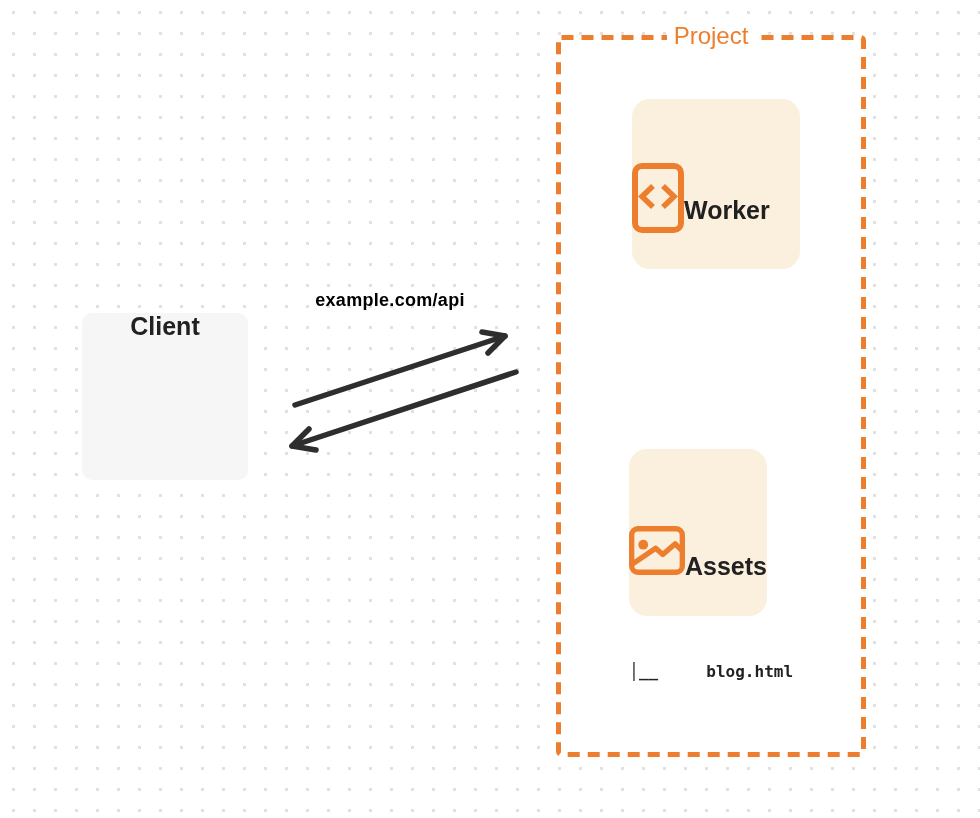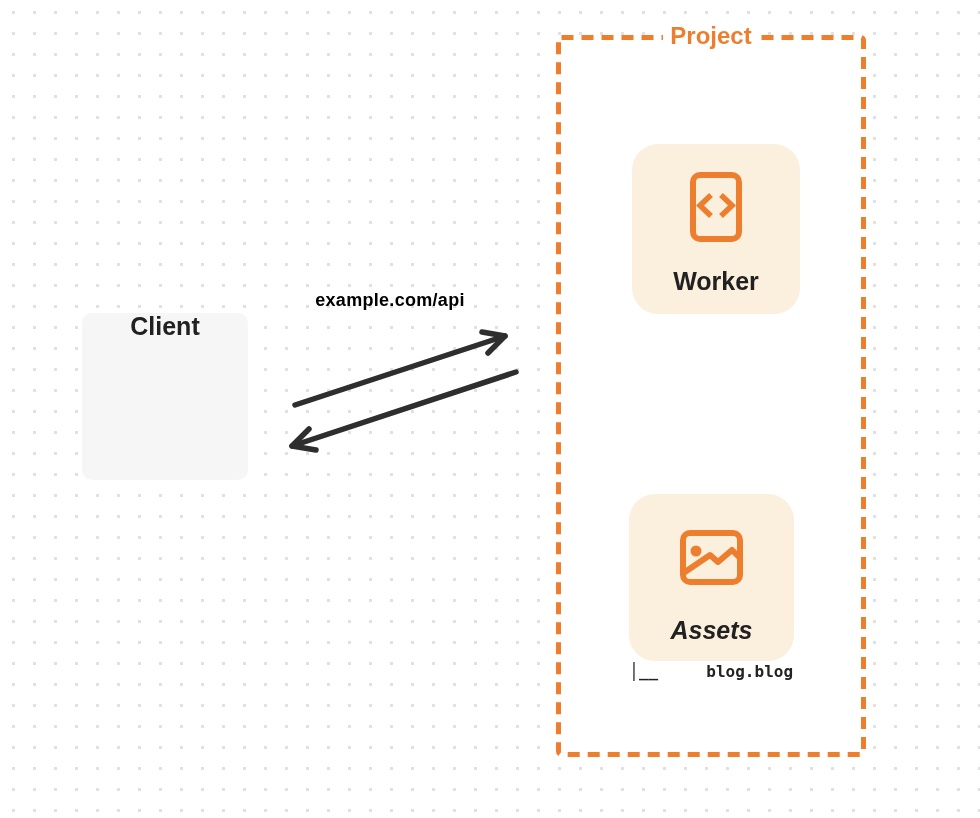--- a/index.html
+++ b/index.html
@@ -44,30 +44,30 @@
     position:absolute;left:556px;top:35px;width:310px;height:722px;
     background:var(--page_bg);
   }
   .project-border{position:absolute;left:-3px;top:-3px;}
   .project-border rect{fill:none;stroke:var(--accent);stroke-width:5;stroke-dasharray:12 8;}
   .project-title{
     position:absolute;left:0;top:-13px;width:100%;text-align:center;
   }
   .project-title span{
     background:var(--page_bg);padding:0 7px;
-    font-weight:700;font-size:24px;color:var(--accent);
+    font-weight:400;font-size:24px;color:var(--accent);
   }
   
   .card{
-    position:absolute;background:var(--card_bg);border-radius:26px;
-    display:flex;flex-direction:column;align-items:center;margin-top:45px;
+    position:absolute;background:var(--card_bg);border-radius:18px;
+    display:flex;flex-direction:row;align-items:center;
   }
   .card-worker{left:76px;top:64px;width:168px;height:170px;padding-top:28px;box-sizing:border-box;}
   .card-worker .node-label{margin-top:26px;}
-  .card-assets{left:73px;top:414px;width:165px;height:167px;padding-top:36px;box-sizing:border-box;font-style:italic;}
+  .card-assets{left:73px;top:414px;width:138px;height:167px;padding-top:36px;box-sizing:border-box;}
   .card-assets .node-label{margin-top:32px;}
   .icon-stroke{stroke:var(--accent);fill:none;stroke-width:6;}
   .icon-fill{fill:var(--accent);}
   
   .tree{
     position:absolute;left:54px;top:584px;
     font-family:"DejaVu Sans Mono", monospace;
     font-weight:700;font-size:16px;line-height:21px;color:#222;
     white-space:pre;
   }
@@ -114,16 +114,16 @@
   <div class="card card-assets">
     <svg width="63" height="55" viewBox="0 0 63 55">
       <rect class="icon-stroke" x="3" y="3" width="57" height="49" rx="7"></rect>
       <circle class="icon-fill" cx="16" cy="21" r="5.5"></circle>
       <path class="icon-stroke" d="M5 42 L30 25 L38 32 L52 20 L59 27" style="stroke-linejoin:round;stroke-linecap:round"></path>
     </svg>
     <span class="node-label">Assets</span>
   </div>
 
   <div class="tree">
-    <div>  │__     blog.blog</div>
+    <div>  │__     blog.html</div>
     
   </div>
 </div>
 
 </body></html>

